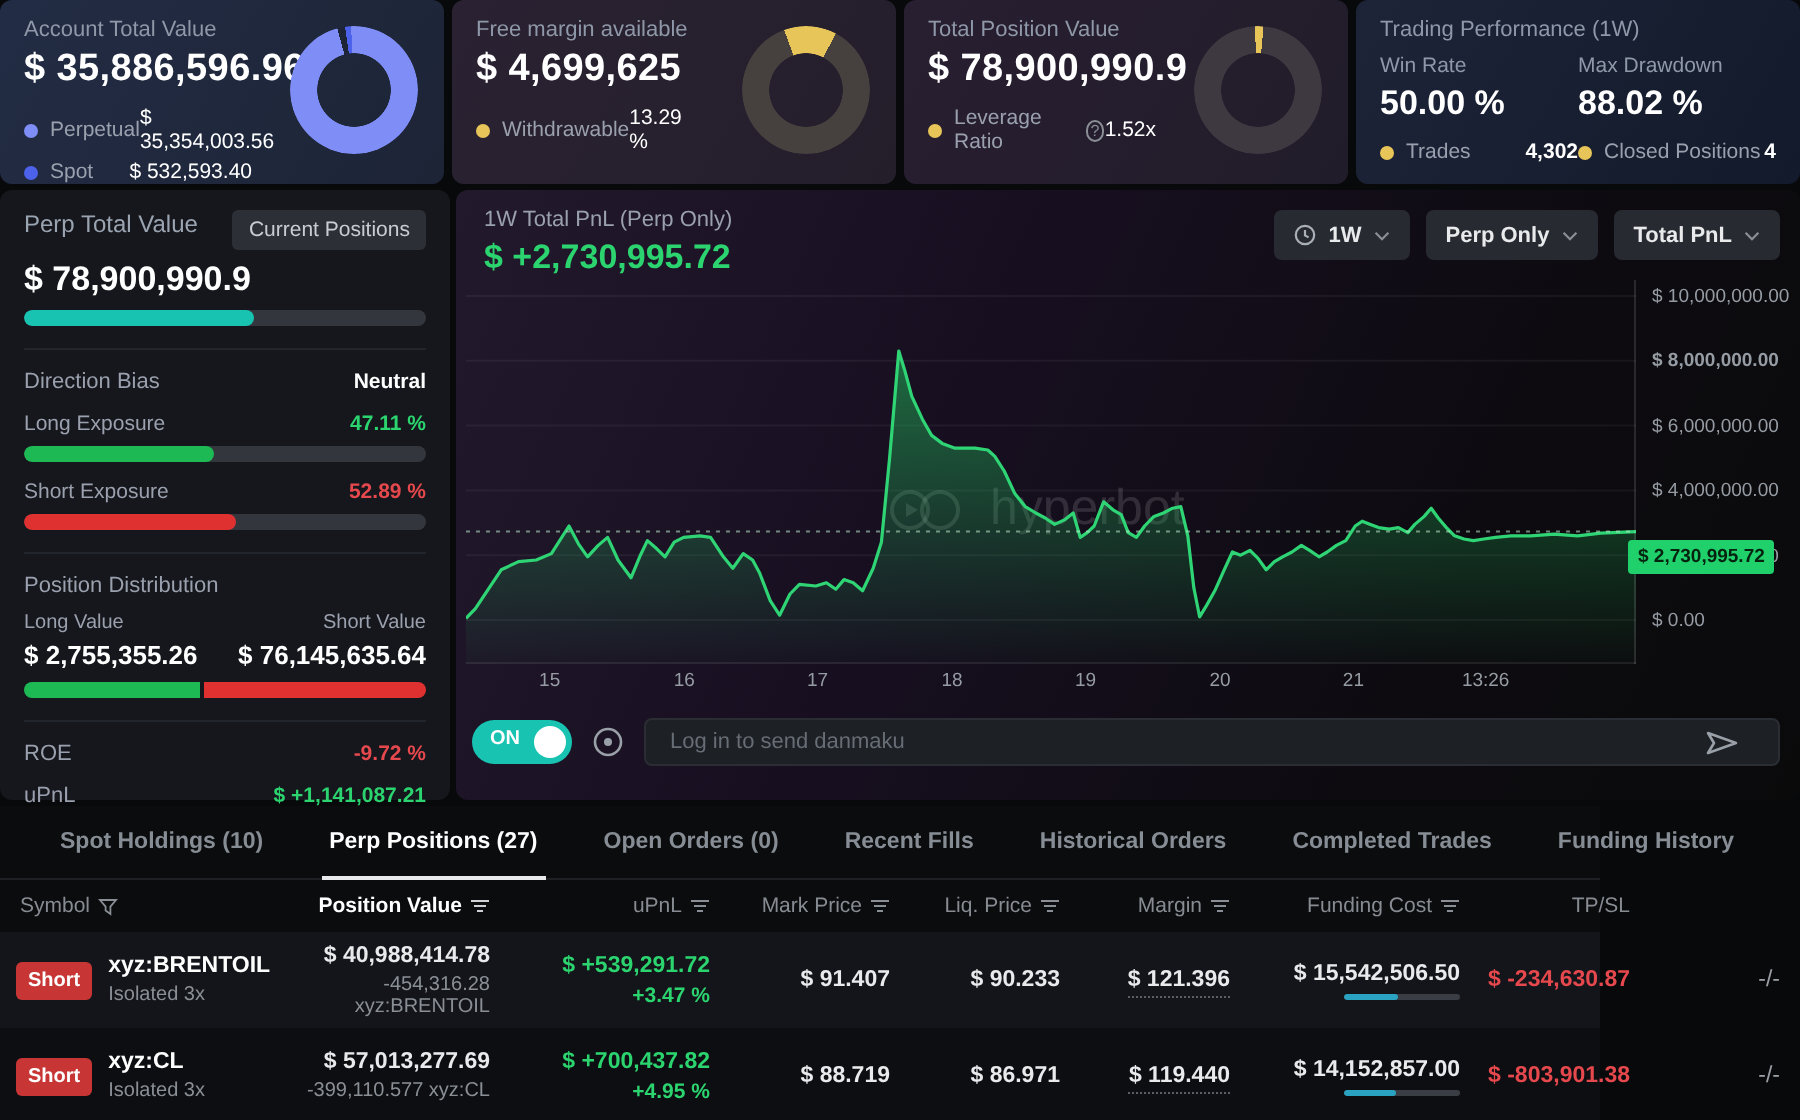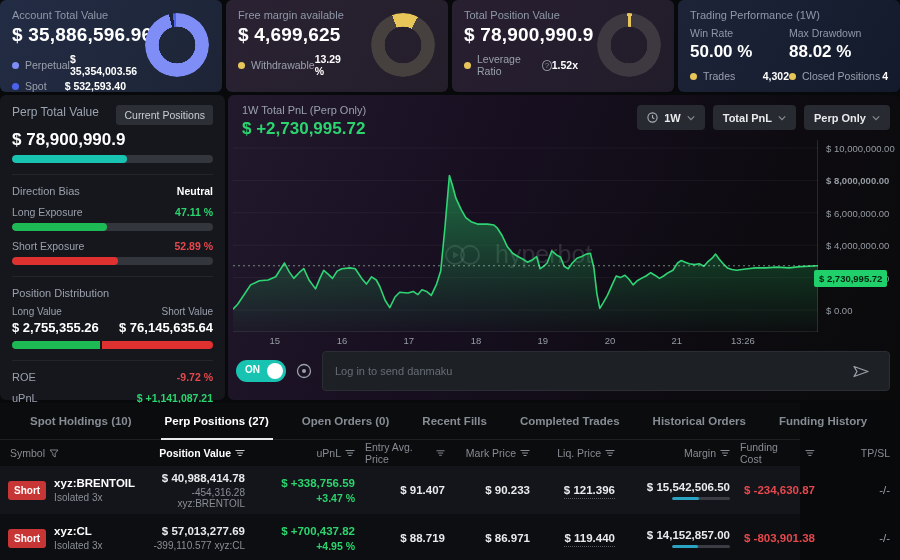--- a/index.html
+++ b/index.html
@@ -17,21 +17,21 @@
   .card.c3 { background:linear-gradient(120deg,#281f31 0%,#211c2a 100%); }
   .card.c4 { background:linear-gradient(120deg,#1e2438 0%,#121a2b 100%); }
   .card-title { font-size:11px; color:#8f98a8; }
   .card-value { font-size:19px; font-weight:700; color:#fff; margin-top:3px; letter-spacing:.2px; }
   .card-rows { margin-top:7px; padding-right:84px; }
   .crow { display:flex; align-items:center; font-size:10.5px; margin-top:3px; }
   .dot { width:7px; height:7px; border-radius:50%; margin-right:6px; flex:0 0 auto; }
   .dot.perp { background:var(--periwinkle); } .dot.spot { background:var(--blue); }
   .dot.yel  { background:var(--yellow); }
   .crow .lbl { color:#9aa0ad; }
-  .crow .val { margin-left:auto; color:#fff; font-weight:700; }
+  .crow .val { margin-left:auto; color:#fff; font-weight:400; }
   .donut { position:absolute; right:13px; top:13px; width:64px; height:64px; border-radius:50%;
            -webkit-mask:radial-gradient(closest-side,transparent 57%,#000 58%);
            mask:radial-gradient(closest-side,transparent 57%,#000 58%); }
   .qmark { display:inline-flex; width:11px; height:11px; border:1px solid #8a8f96; border-radius:50%;
            color:#8a8f96; font-size:8px; align-items:center; justify-content:center; margin-left:4px; }
   .perf-cols { display:flex; margin-top:6px; }
   .perf-col { flex:1; }
   .perf-lbl { font-size:10.5px; color:#8f98a8; }
   .perf-val { font-size:17px; font-weight:700; color:#fff; margin-top:3px; }
   .perf-foot { display:flex; margin-top:8px; font-size:10.5px; }
@@ -77,21 +77,21 @@
   #x-axis div { position:absolute; width:44px; text-align:center; }
   .cur-badge { position:absolute; left:586px; padding:3px 5px; background:var(--badge-green); color:#05230f;
                font-size:9.5px; font-weight:700; border-radius:2px; white-space:nowrap; z-index:3;margin-top:12px; }
   .watermark { position:absolute; left:215px; top:145px; display:flex; align-items:center; gap:8px;
                color:rgba(255,255,255,.13); font-size:25px; pointer-events:none; }
   .danmaku { position:absolute; left:8px; right:10px; top:261px; height:30px; display:flex; align-items:center; gap:9px; }
   .toggle { width:50px; height:22px; border-radius:11px; background:var(--teal); position:relative;
             cursor:pointer; flex:0 0 auto; }
   .toggle .t-lbl { position:absolute; left:9px; top:4px; font-size:10px; font-weight:700; color:#fff; }
   .toggle .knob { position:absolute; right:3px; top:3px; width:16px; height:16px; border-radius:50%; background:#fff; }
-  .danmaku-input { flex:1; height:40px; background:#1d2025; border:1px solid #2a2d33; border-radius:4px;
+  .danmaku-input { flex:1; height:24px; background:#1d2025; border:1px solid #2a2d33; border-radius:4px;
                    color:#cfd3d8; font-size:11px; padding:0 34px 0 12px; font-family:inherit; outline:none; }
   .danmaku-input::placeholder { color:#676d75; }
   .send-ic { position:absolute; right:20px; cursor:pointer; display:flex; }
   
   .bottom { position:absolute; left:0; top:403px; width:800px; height:157px; background:#0b0c0e; }
   .tabs { height:37px; display:flex; align-items:center; padding-left:30px; gap:33px;
           border-bottom:1px solid #1e2023; position:relative; }
   .tab { font-size:11.5px; font-weight:700; color:#878d95; cursor:pointer; position:relative;
          height:37px; display:flex; align-items:center; white-space:nowrap; }
   .tab.active { color:#fff; }
@@ -268,27 +268,27 @@
       <svg class="ic" width="11" height="11" viewBox="0 0 11 11">
           <circle cx="5.5" cy="5.5" r="4.6" fill="none" stroke="#aab0b8" stroke-width="1.1"></circle>
           <path d="M5.5 3v2.7l1.8 1" fill="none" stroke="#aab0b8" stroke-width="1.1"></path>
         </svg>
       <span>1W</span>
       <svg class="chev ic" viewBox="0 0 10 7">
           <path d="M1 1.5l4 4 4-4" fill="none" stroke="#8a8f96" stroke-width="1.4"></path>
         </svg>
     </button>
     <button class="dropbtn">
-      <span>Total PnL</span>
+      <span>Perp Only</span>
       <svg class="chev ic" viewBox="0 0 10 7">
           <path d="M1 1.5l4 4 4-4" fill="none" stroke="#8a8f96" stroke-width="1.4"></path>
         </svg>
     </button>
     <button class="dropbtn">
-      <span>Perp Only</span>
+      <span>Total PnL</span>
       <svg class="chev ic" viewBox="0 0 10 7">
           <path d="M1 1.5l4 4 4-4" fill="none" stroke="#8a8f96" stroke-width="1.4"></path>
         </svg>
     </button>
   </div>
 
   <div class="watermark">
     <svg class="ic" width="44" height="28" viewBox="0 0 44 28">
         <circle cx="12" cy="14" r="9" fill="none" stroke="currentColor" stroke-width="2"></circle>
         <circle cx="27" cy="14" r="9" fill="none" stroke="currentColor" stroke-width="2"></circle>
@@ -353,46 +353,40 @@
     </span>
   </div>
 </div>
 
 <div class="bottom">
   <div class="tabs" id="tabs">
     <div class="tab">Spot Holdings (10)</div>
       <div class="tab active">Perp Positions (27)</div>
       <div class="tab">Open Orders (0)</div>
       <div class="tab">Recent Fills</div>
+      <div class="tab">Historical Orders</div>
       <div class="tab">Completed Trades</div>
-      <div class="tab">Historical Orders</div>
       <div class="tab">Funding History</div>
   </div>
 
   <div class="thead">
     <div class="hcell first">
       <span>Symbol</span>
       <svg class="ic" width="10" height="9" viewBox="0 0 10 9">
           <path d="M1 1h8L6.2 4.3V8L3.8 6.3V4.3Z" fill="none" stroke="#8a8f96" stroke-width="0.9"></path>
         </svg>
     </div>
     <div class="hcell on">
       <span>Position Value</span>
       <svg class="ic" width="10" height="8" viewBox="0 0 10 8">
           <path d="M0.5 1.5h9M2 4h6M3.5 6.5h3" stroke="#cfd3d8" stroke-width="1"></path>
         </svg>
     </div>
     <div class="hcell">
       <span>uPnL</span>
-      <svg class="ic" width="10" height="8" viewBox="0 0 10 8">
-          <path d="M0.5 1.5h9M2 4h6M3.5 6.5h3" stroke="#8a8f96" stroke-width="1"></path>
-        </svg>
-    </div>
-    <div class="hcell">
-      <span>Entry Avg. Price</span>
       <svg class="ic" width="10" height="8" viewBox="0 0 10 8">
           <path d="M0.5 1.5h9M2 4h6M3.5 6.5h3" stroke="#8a8f96" stroke-width="1"></path>
         </svg>
     </div>
     <div class="hcell">
       <span>Mark Price</span>
       <svg class="ic" width="10" height="8" viewBox="0 0 10 8">
           <path d="M0.5 1.5h9M2 4h6M3.5 6.5h3" stroke="#8a8f96" stroke-width="1"></path>
         </svg>
     </div>
@@ -426,21 +420,21 @@
       <span>
         <div class="sym-name">xyz:BRENTOIL</div>
         <div class="sym-mode">Isolated 3x</div>
       </span>
     </div>
     <div class="cell">
       <div>$ 40,988,414.78</div>
       <div class="sub">-454,316.28 xyz:BRENTOIL</div>
     </div>
     <div class="cell green">
-      <div>$ +338,756.59</div>
+      <div>$ +539,291.72</div>
       <div class="sub2">+3.47 %</div>
     </div>
     <div class="cell"><span>$ 91.407</span></div>
     <div class="cell"><span>$ 90.233</span></div>
     <div class="cell"><span class="dotted-u">$ 121.396</span></div>
     <div class="cell">
       <div>$ 15,542,506.50</div>
       <div class="mbar">
             <div class="mfill" style="width: 47%;"></div>
           </div>

